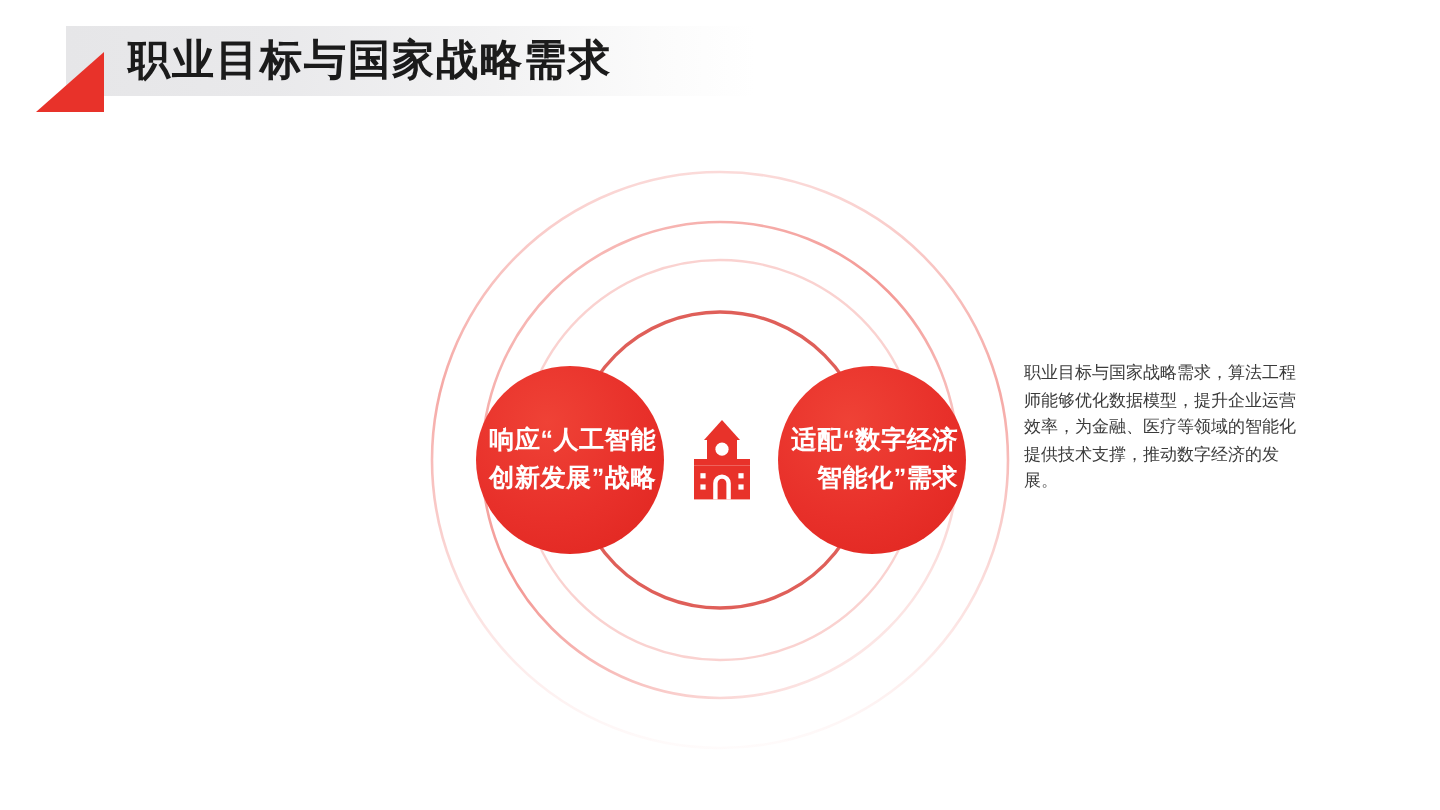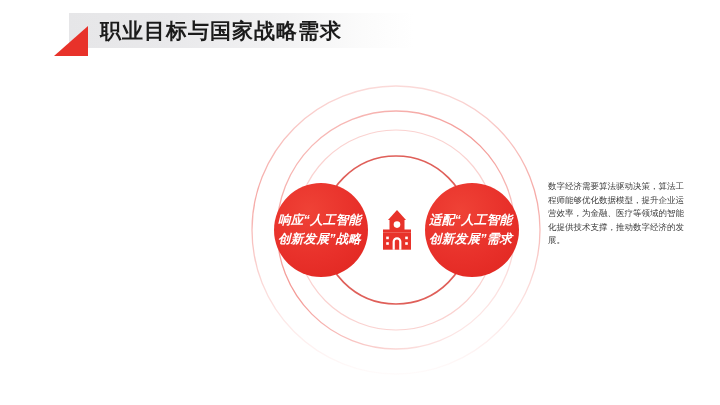--- a/index.html
+++ b/index.html
@@ -9,21 +9,20 @@
   }
   body {
     font-family: "Liberation Sans", "DejaVu Sans", sans-serif;
   }
   #slide {
     position: relative;
     width: 680px;
     height: 405px;
     background: #ffffff;
     overflow: hidden;
-    margin-left: 36px;
   }
 
   
   #header-band {
     position: absolute;
     left: 33px;
     top: 13px;
     width: 345px;
     height: 35px;
     background: linear-gradient(to right, #e6e6e8 0%, #e9e9eb 30%, #f2f2f3 62%, #fbfbfb 85%, #ffffff 100%);
@@ -72,25 +71,24 @@
     background: radial-gradient(circle at 38% 30%, #ef4236 0%, #e8302a 55%, #df251f 100%);
     display: flex;
     align-items: center;
     justify-content: center;
     box-sizing: border-box;
   }
   .bubble-text {
     color: #ffffff;
     font-size: 12.5px;
     line-height: 19px;
-    text-align: left;
+    text-align: right;
     font-weight: bold;
     width: 86px;
     letter-spacing: 0.3px;
-    font-style: italic;
   }
   #bubble-left {
     left: 238px;
     top: 183px;
     width: 94px;
     height: 94px;
   }
   #bubble-right {
     left: 389px;
     top: 183px;
@@ -185,19 +183,19 @@
 
         <rect x="7.2" y="27.6" width="2.6" height="2.6" fill="#ffffff"></rect>
         <rect x="7.2" y="33.2" width="2.6" height="2.6" fill="#ffffff"></rect>
 
         <rect x="26.2" y="27.6" width="2.6" height="2.6" fill="#ffffff"></rect>
         <rect x="26.2" y="33.2" width="2.6" height="2.6" fill="#ffffff"></rect>
       </g>
     </svg>
 
     <div class="bubble" id="bubble-right">
-      <span class="bubble-text">适配“人工智能创新发展”需求</span>
+      <span class="bubble-text">适配“数字经济智能化”需求</span>
     </div>
   </div>
 
-  <div class="side-note" id="note-right">数字经济需要算法驱动决策，算法工程师能够优化数据模型，提升企业运营效率，为金融、医疗等领域的智能化提供技术支撑，推动数字经济的发展。</div>
+  <div class="side-note" id="note-right">职业目标与国家战略需求，算法工程师能够优化数据模型，提升企业运营效率，为金融、医疗等领域的智能化提供技术支撑，推动数字经济的发展。</div>
 
 </div>
 
 </body></html>

